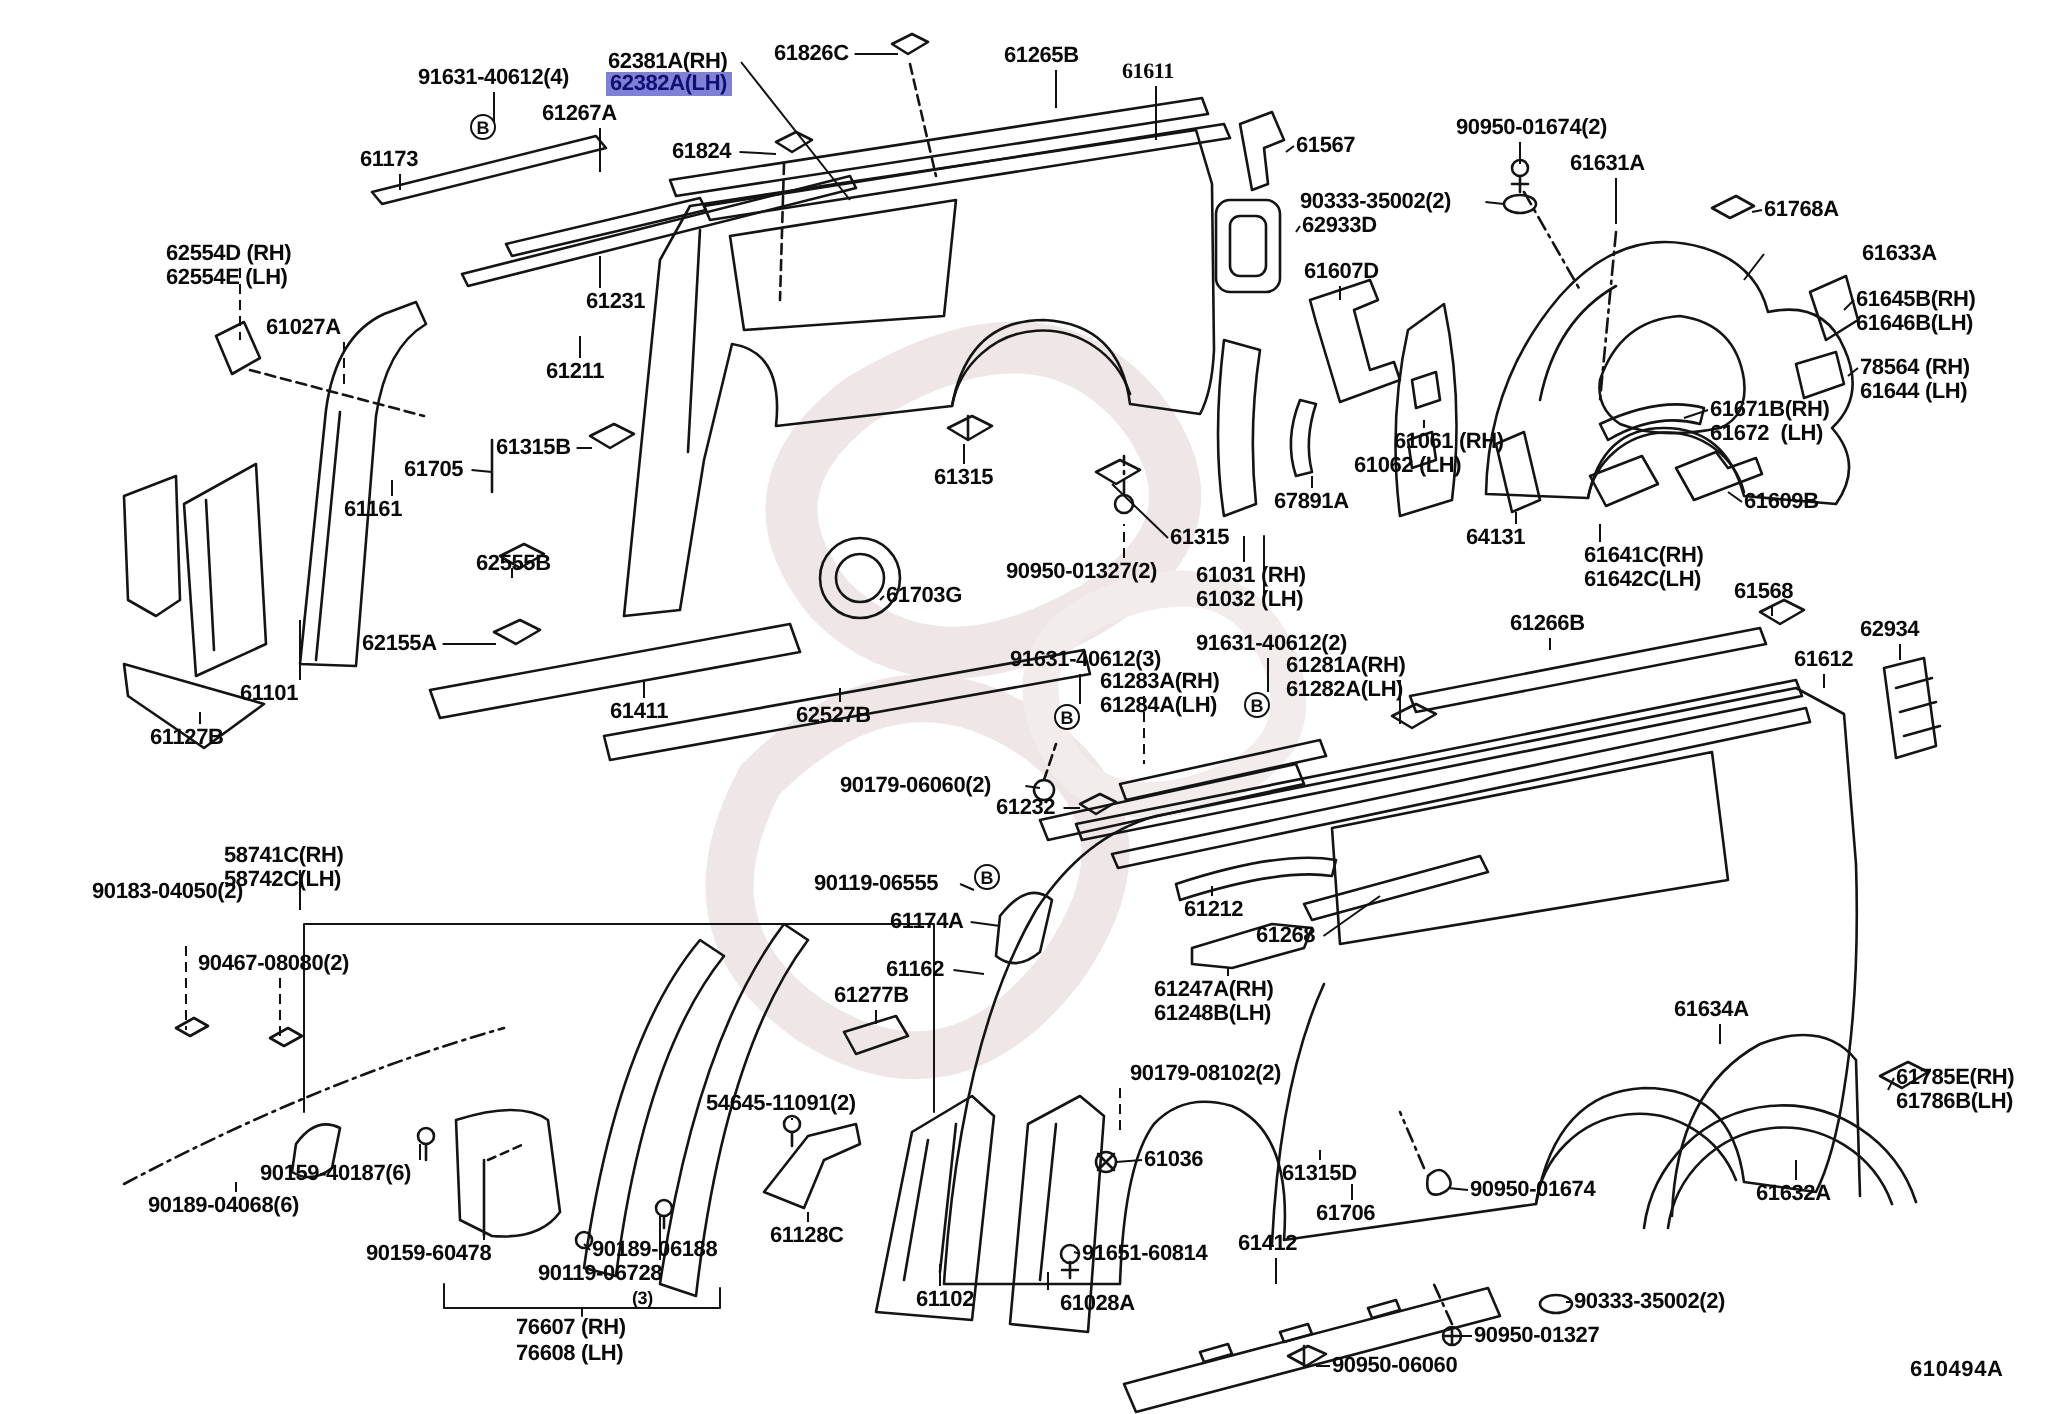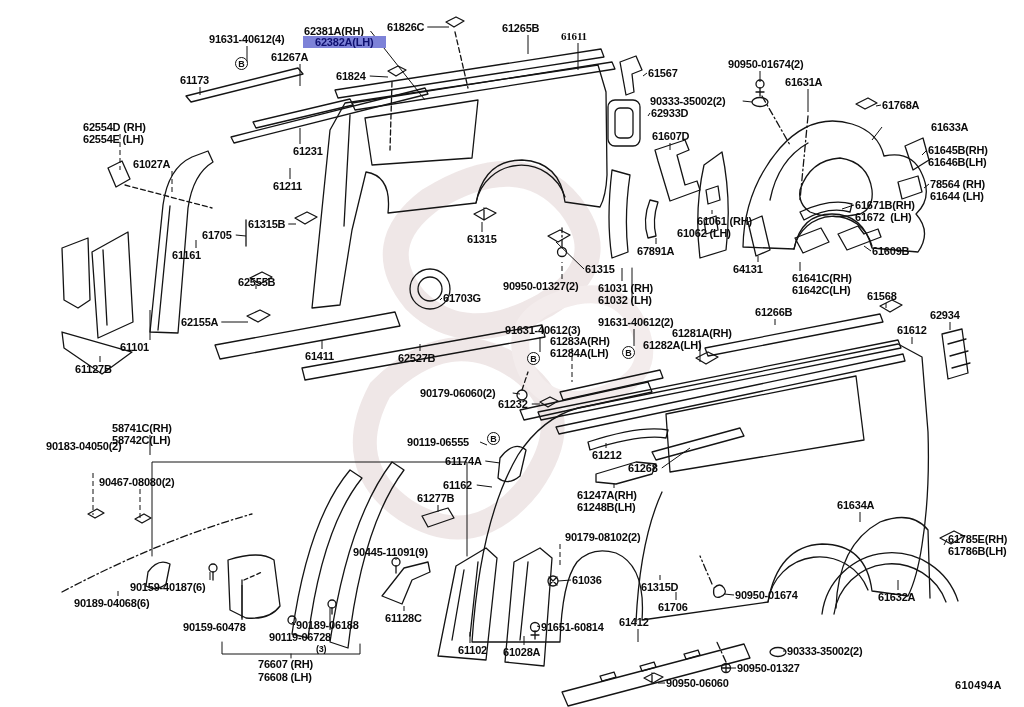--- a/index.html
+++ b/index.html
@@ -2,21 +2,21 @@
 <html><head>
 <meta charset="utf-8">
 <style>
   html,body{margin:0;padding:0;background:#fff;}
   #stage{position:relative;width:1024px;height:707px;background:#ffffff;overflow:hidden;
          font-family:"Liberation Sans",sans-serif;}
   #art,#leaders{position:absolute;left:0;top:0;width:1024px;height:707px;}
   #labels{position:absolute;left:0;top:0;width:1024px;height:707px;}
   .lbl{position:absolute;font-weight:700;font-size:11px;line-height:12px;color:#0a0a0a;
        white-space:pre;letter-spacing:-0.2px;transform-origin:left top;}
-  .lbl.hl{padding:0 12px;margin:-1px 0 0 -2px;}
+  .lbl.hl{padding:0 2px;margin:-1px 0 0 -2px;}
   .lbl.sm{font-size:9px;}
   .bmark{position:absolute;width:13px;height:13px;border:1.4px solid #111;border-radius:50%;
          font-weight:700;font-size:9px;line-height:13px;text-align:center;color:#111;
          box-sizing:border-box;background:#fff;}
   .code{letter-spacing:0.3px;}
 </style>
 </head>
 <body>
 
 <div id="stage">
@@ -301,21 +301,21 @@
       <div class="lbl" style="left: 867px; top: 290px;">61568</div>
       <div class="lbl" style="left: 755px; top: 306px;">61266B</div>
       <div class="lbl" style="left: 930px; top: 309px;">62934</div>
       <div class="lbl" style="left: 897px; top: 324px;">61612</div>
       <div class="lbl" style="left: 305px; top: 350px;">61411</div>
       <div class="lbl" style="left: 398px; top: 352px;">62527B</div>
       <div class="lbl" style="left: 505px; top: 324px;">91631-40612(3)</div>
       <div class="lbl" style="left: 550px; top: 335px;">61283A(RH)</div>
       <div class="lbl" style="left: 550px; top: 347px;">61284A(LH)</div>
       <div class="lbl" style="left: 598px; top: 316px;">91631-40612(2)</div>
-      <div class="lbl" style="left: 643px; top: 327px; margin-left: 29px;">61281A(RH)</div>
+      <div class="lbl" style="left: 643px; top: 327px;">61281A(RH)</div>
       <div class="lbl" style="left: 643px; top: 339px;">61282A(LH)</div>
       <div class="lbl" style="left: 420px; top: 387px;">90179-06060(2)</div>
       <div class="lbl" style="left: 498px; top: 398px;">61232</div>
       <div class="lbl" style="left: 407px; top: 436px;">90119-06555</div>
       <div class="lbl" style="left: 445px; top: 455px;">61174A</div>
       <div class="lbl" style="left: 443px; top: 479px;">61162</div>
       <div class="lbl" style="left: 417px; top: 492px;">61277B</div>
       <div class="lbl" style="left: 592px; top: 449px;">61212</div>
       <div class="lbl" style="left: 628px; top: 462px;">61268</div>
       <div class="lbl" style="left: 577px; top: 489px;">61247A(RH)</div>
@@ -325,24 +325,24 @@
       <div class="lbl" style="left: 46px; top: 440px;">90183-04050(2)</div>
       <div class="lbl" style="left: 99px; top: 476px;">90467-08080(2)</div>
       <div class="lbl" style="left: 130px; top: 581px;">90159-40187(6)</div>
       <div class="lbl" style="left: 74px; top: 597px;">90189-04068(6)</div>
       <div class="lbl" style="left: 183px; top: 621px;">90159-60478</div>
       <div class="lbl" style="left: 296px; top: 619px;">90189-06188</div>
       <div class="lbl" style="left: 269px; top: 631px;">90119-06728</div>
       <div class="lbl sm" style="left: 316px; top: 643px;">(3)</div>
       <div class="lbl" style="left: 258px; top: 658px;">76607 (RH)</div>
       <div class="lbl" style="left: 258px; top: 671px;">76608 (LH)</div>
-      <div class="lbl" style="left: 353px; top: 546px;">90445-11091(9)</div>
+      <div class="lbl" style="left: 353px; top: 546px;">54645-11091(2)</div>
       <div class="lbl" style="left: 385px; top: 612px;">61128C</div>
       <div class="lbl" style="left: 458px; top: 644px;">61102</div>
-      <div class="lbl" style="left: 503px; top: 646px;">61028A</div>
+      <div class="lbl" style="left: 530px; top: 646px;">61028A</div>
       <div class="lbl" style="left: 541px; top: 621px;">91651-60814</div>
       <div class="lbl" style="left: 619px; top: 616px;">61412</div>
       <div class="lbl" style="left: 572px; top: 574px;">61036</div>
       <div class="lbl" style="left: 545px; top: 531px; padding-left: 20px;">90179-08102(2)</div>
       <div class="lbl" style="left: 641px; top: 581px;">61315D</div>
       <div class="lbl" style="left: 658px; top: 601px;">61706</div>
       <div class="lbl" style="left: 735px; top: 589px;">90950-01674</div>
       <div class="lbl" style="left: 837px; top: 499px;">61634A</div>
       <div class="lbl" style="left: 948px; top: 533px;">61785E(RH)</div>
       <div class="lbl" style="left: 948px; top: 545px;">61786B(LH)</div>

